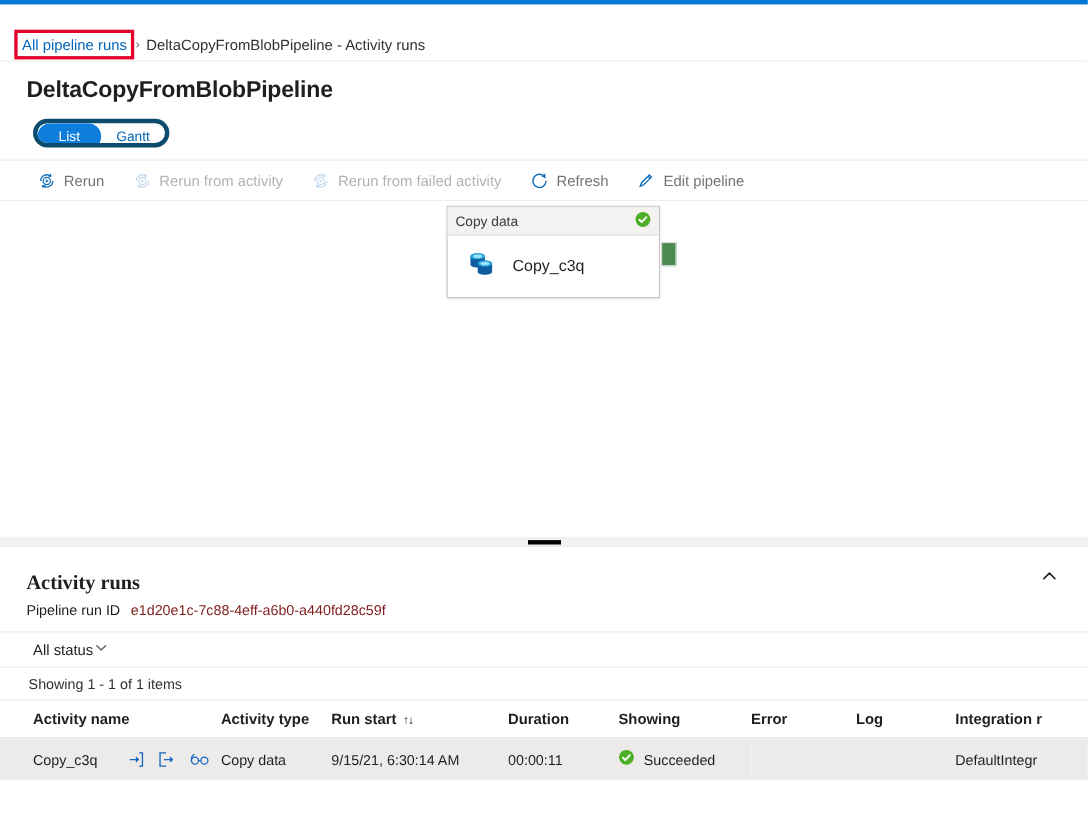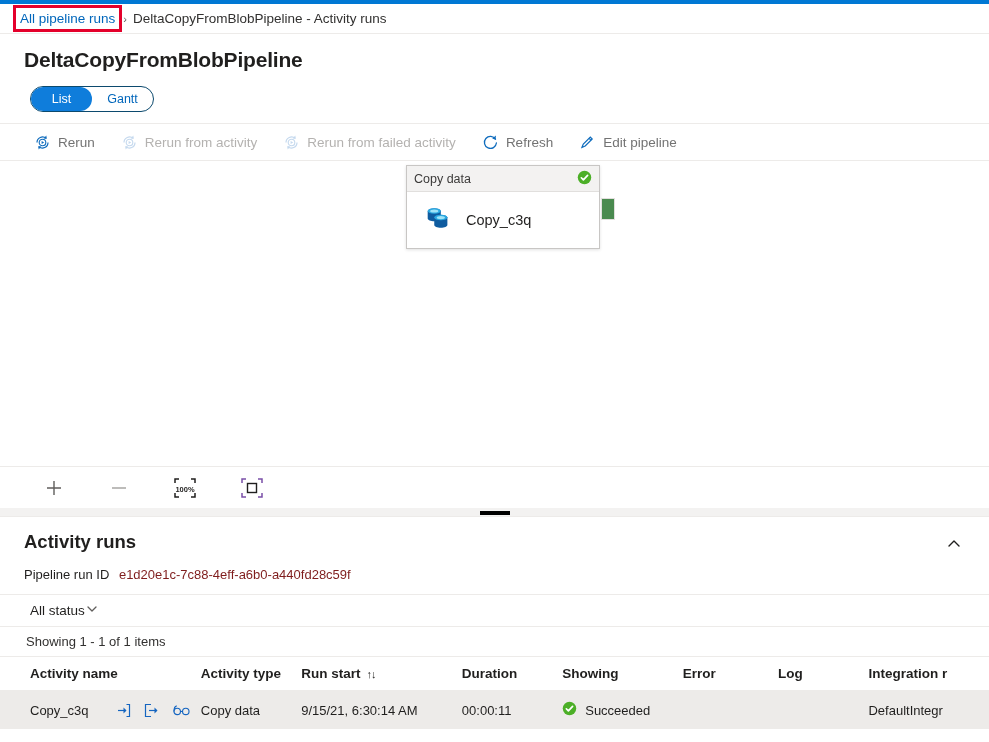--- a/index.html
+++ b/index.html
@@ -21,20 +21,21 @@
 
   
   .breadcrumb-bar {
     height: 30px;
     display: flex;
     align-items: center;
     padding-left: 18px;
     background: #ffffff;
     border-bottom: 1px solid #edebe9;
     font-size: 13.5px;
+    margin-top: 22px;
   }
   .crumb-link {
     color: #0066bb;
     cursor: pointer;
     padding: 1px 2px;
   }
   .crumb-link.highlight {
     outline: 3px solid #e4002b;
     outline-offset: 2px;
   }
@@ -51,21 +52,21 @@
     font-weight: bold;
     color: #201f1e;
     padding: 14px 0 0 24px;
     letter-spacing: -0.2px;
   }
 
   
   .pill-wrap {
     margin: 14px 0 0 30px;
     display: inline-flex;
-    border: 1px solid #0c4a6e;
+    border: 4px solid #0c4a6e;
     border-radius: 14px;
     height: 26px;
     overflow: hidden;
     background: #ffffff;
     width: 124px;
   }
   .pill {
     flex: 1;
     display: flex;
     align-items: center;
@@ -178,22 +179,23 @@
     top: 3px;
     width: 30px;
     height: 4px;
     background: #000000;
   }
 
   
   .panel { background: #ffffff; }
   .panel-header {
     display: flex;
-    align-items: flex-start;
+    align-items: flex-end;
     padding: 14px 20px 0 24px;
+    font-family: Liberation Serif, serif;
   }
   .panel-title {
     font-size: 18.5px;
     font-weight: bold;
     color: #201f1e;
     flex: 1;
   }
   .collapse-btn {
     width: 30px; height: 30px;
     display: flex; align-items: center; justify-content: center;
@@ -393,44 +395,20 @@
           </svg>
         </span>
         <span class="card-label">Copy_c3q</span>
       </div>
     </div>
 
     <div class="green-handle"></div>
   </div>
 
   
-  <div class="canvas-tools">
-    <div class="ctool">
-      <svg width="20" height="20" viewBox="0 0 20 20">
-        <path d="M10 3v14M3 10h14" stroke="#605e5c" stroke-width="1.4"></path>
-      </svg>
-    </div>
-    <div class="ctool">
-      <svg width="20" height="20" viewBox="0 0 20 20">
-        <path d="M3 10h14" stroke="#a19f9d" stroke-width="1.4"></path>
-      </svg>
-    </div>
-    <div class="ctool">
-      <svg width="22" height="20" viewBox="0 0 22 20">
-        <path d="M1 5V1h4M21 5V1h-4M1 15v4h4M21 15v4h-4" fill="none" stroke="#201f1e" stroke-width="1.5"></path>
-        <text x="11" y="13.5" font-family="Liberation Sans, sans-serif" font-size="7.5" font-weight="bold" fill="#201f1e" text-anchor="middle">100%</text>
-      </svg>
-    </div>
-    <div class="ctool">
-      <svg width="22" height="20" viewBox="0 0 22 20">
-        <path d="M1 5V1h4M21 5V1h-4M1 15v4h4M21 15v4h-4" fill="none" stroke="#7a4fa8" stroke-width="1.5"></path>
-        <rect x="6.5" y="5.5" width="9" height="9" fill="none" stroke="#201f1e" stroke-width="1.4"></rect>
-      </svg>
-    </div>
-  </div>
 
   
   <div class="splitter">
     <div class="grip"></div>
   </div>
 
   
   <div class="panel">
 
     <div class="panel-header">

